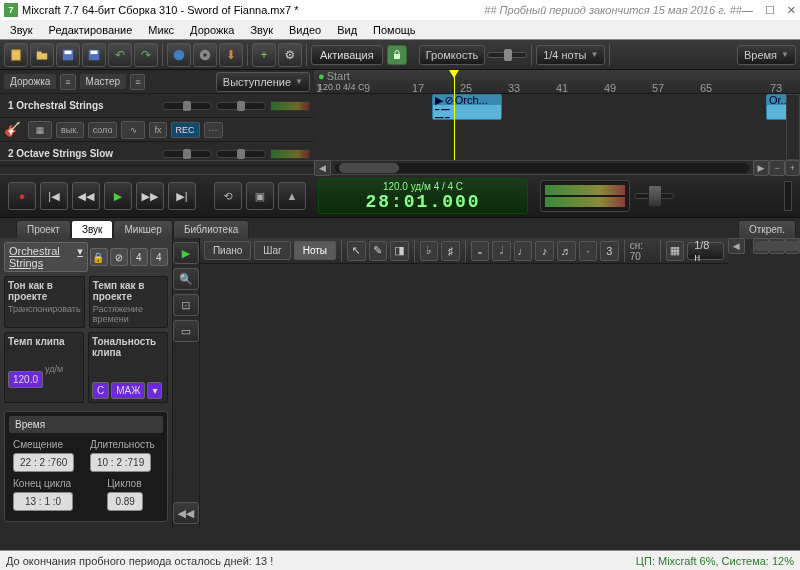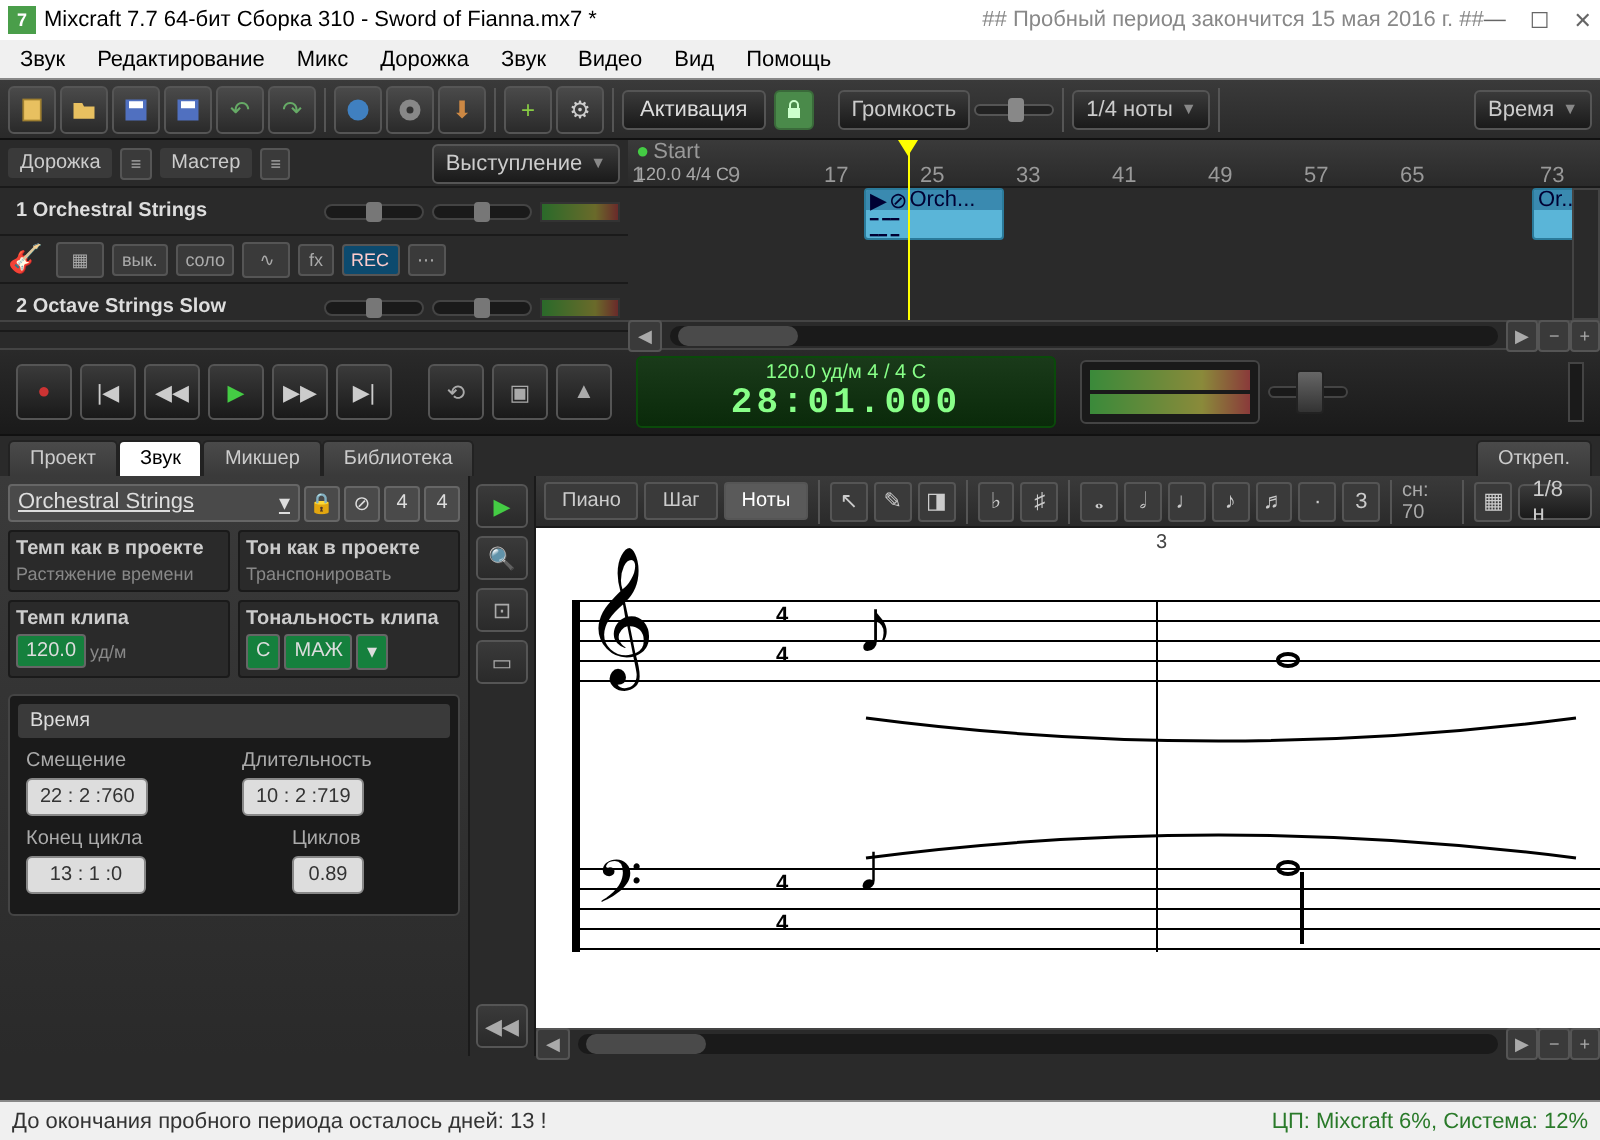--- a/index.html
+++ b/index.html
@@ -1,20 +1,20 @@
 <!DOCTYPE html>
 <html><head>
 <meta charset="utf-8">
 <style>
 * { margin:0; padding:0; box-sizing:border-box; font-family:Tahoma,Arial,sans-serif; font-size:11px; user-select:none; }
 body { background:#2a2a2a; width:800px; height:570px; overflow:hidden; position:relative; }
 .titlebar { height:20px; background:#fff; display:flex; align-items:center; padding:0 4px; color:#000; }
 .titlebar .icon { width:14px; height:14px; background:#4a9e4a; margin-right:4px; display:inline-flex; align-items:center; justify-content:center; color:#fff; font-size:9px; font-weight:bold; }
 .titlebar .title { flex:1; }
-.titlebar .trial { color:#888; }
+.titlebar .trial { color:#888;font-style:italic; }
 .winbtns { display:flex; gap:12px; margin-left:auto; color:#666; font-size:12px; }
 .winbtns span { cursor:pointer; }
 .menubar { height:20px; background:#f0f0f0; display:flex; align-items:center; padding:0 4px; gap:4px; border-bottom:1px solid #888; }
 .menubar span { padding:2px 6px; cursor:pointer; }
 .toolbar { height:30px; background:linear-gradient(#3a3a3a,#2a2a2a); display:flex; align-items:center; padding:0 4px; gap:2px; border-bottom:1px solid #111; }
 .tbbtn { width:24px; height:24px; background:linear-gradient(#4a4a4a,#2a2a2a); border:1px solid #555; border-radius:3px; display:inline-flex; align-items:center; justify-content:center; color:#ccc; cursor:pointer; font-size:12px; }
 .tbbtn svg { width:14px; height:14px; }
 .vsep { width:1px; height:22px; background:#555; margin:0 2px; }
 .activation { height:20px; padding:0 8px; background:linear-gradient(#3a3a3a,#1a1a1a); border:1px solid #555; border-radius:3px; color:#ddd; display:inline-flex; align-items:center; cursor:pointer; }
 .lock { width:20px; height:20px; background:#4a8a4a; border:1px solid #3a6a3a; border-radius:3px; display:inline-flex; align-items:center; justify-content:center; margin-left:2px; }
@@ -52,45 +52,45 @@
 .tpbtn.rec { color:#c33; }
 .tpbtn.play { color:#4c4; }
 .display { width:210px; height:36px; background:linear-gradient(#1a3a1a,#0a2a0a); border:1px solid #0a4a0a; border-radius:3px; margin:0 8px; text-align:center; color:#8f8; font-family:'Courier New',monospace; padding-top:2px; }
 .display .tempo { font-size:10px; }
 .display .time { font-size:18px; font-weight:bold; letter-spacing:2px; font-family:'Courier New',monospace; }
 .bigmeter { width:90px; height:32px; background:#1a1a1a; border:1px solid #444; border-radius:3px; display:flex; flex-direction:column; gap:2px; padding:4px; }
 .bigmeter .bar { flex:1; background:linear-gradient(90deg,#3a8a3a 0%,#8a8a3a 70%,#8a3a3a 100%); }
 .bigslider { width:50px; height:30px; display:flex; align-items:center; }
 .bigslider .track { width:40px; height:6px; background:#1a1a1a; border:1px solid #444; border-radius:3px; position:relative; }
 .bigslider .thumb { width:14px; height:22px; background:linear-gradient(#666,#333); border:1px solid #222; border-radius:2px; position:absolute; left:13px; top:-9px; }
-.tabs { height:20px; display:flex; align-items:flex-end; padding:0 4px; gap:0; background:#2a2a2a; }
+.tabs { height:20px; display:flex; align-items:flex-end; padding:0 4px; gap:0; background:#2a2a2a;margin-left:12px; }
 .tab { padding:3px 10px; background:linear-gradient(#4a4a4a,#3a3a3a); border:1px solid #222; border-bottom:none; border-radius:3px 3px 0 0; color:#ccc; cursor:pointer; font-size:10px; }
 .tab.active { background:#fff; color:#000; }
 .tabfill { flex:1; }
 .lower { display:flex; height:290px; }
 .leftpanel { width:234px; background:linear-gradient(#3a3a3a,#2a2a2a); padding:4px; display:flex; flex-direction:column; gap:4px; }
 .panelhdr { display:flex; align-items:center; gap:2px; }
 .trackname-combo { flex:1; background:#4a4a4a; border:1px solid #666; border-radius:2px; padding:2px 4px; color:#ddd; font-size:10px; display:flex;text-decoration:underline; }
 .numbox { width:18px; height:18px; background:#4a4a4a; border:1px solid #666; border-radius:2px; color:#ddd; display:inline-flex; align-items:center; justify-content:center; font-size:10px; }
 .propcol { display:flex; gap:4px; }
 .propbox { flex:1; background:#2a2a2a; border:1px solid #1a1a1a; border-radius:2px; padding:3px; }
 .proplabel { color:#ccc; font-size:10px; font-weight:bold; margin-bottom:2px; }
 .propsub { color:#888; font-size:9px; }
 .propval { display:flex; gap:2px; margin-top:2px; }
-.valbox { background:#15803d; border:1px solid #666; border-radius:2px; padding:2px 4px; color:#ddd; font-size:10px; }
+.valbox { background:#6d28d9; border:1px solid #666; border-radius:2px; padding:2px 4px; color:#ddd; font-size:10px;margin-top:22px; }
 .timepanel { background:#1a1a1a; border:1px solid #444; border-radius:3px; padding:4px; margin-top:4px; }
 .timepanel .hdr { background:#3a3a3a; padding:3px 6px; color:#ddd; font-size:10px; border-radius:2px; margin-bottom:6px; }
 .timerow { display:flex; gap:8px; margin-bottom:6px; padding:0 4px; }
 .timecol { flex:1; }
 .timecol .lbl { color:#aaa; font-size:10px; margin-bottom:3px; }
 .timebox { background:#ddd; border:1px solid #888; border-radius:3px; padding:3px 6px; color:#333; text-align:center; font-size:10px; display:inline-block; min-width:60px; }
 .midpanel { width:34px; background:#2a2a2a; border-left:1px solid #1a1a1a; border-right:1px solid #1a1a1a; display:flex; flex-direction:column; align-items:center; gap:4px; padding:4px 0; }
 .midbtn { width:26px; height:22px; background:linear-gradient(#3a3a3a,#2a2a2a); border:1px solid #555; border-radius:3px; display:flex; align-items:center; justify-content:center; color:#aaa; cursor:pointer; }
 .midbtn.play { color:#4c4; }
-.notation { flex:1; background:#2a2a2a; display:flex; flex-direction:column; }
+.notation { flex:1; background:#2a2a2a; display:flex; }
 .nottoolbar { height:26px; background:linear-gradient(#3a3a3a,#2a2a2a); display:flex; align-items:center; padding:0 4px; gap:3px; border-bottom:1px solid #1a1a1a; }
 .nottab { padding:3px 8px; background:#3a3a3a; border:1px solid #555; border-radius:2px; color:#ccc; font-size:10px; cursor:pointer; }
 .nottab.active { background:#5a5a5a; color:#fff; }
 .ntbtn { width:20px; height:20px; background:#3a3a3a; border:1px solid #555; border-radius:2px; display:inline-flex; align-items:center; justify-content:center; color:#ccc; cursor:pointer; font-size:11px; }
 .score { flex:1; background:#fff; position:relative; overflow:hidden; }
 .staff { position:absolute; left:20px; right:0; }
 .staffline { height:1px; background:#000; margin-bottom:9px; }
 .clef-treble { position:absolute; font-size:60px; font-family:serif; left:24px; }
 .clef-bass { position:absolute; font-size:36px; font-family:serif; left:30px; }
 .timesig { position:absolute; font-family:serif; font-size:32px; font-weight:bold; line-height:20px; }
@@ -326,26 +326,26 @@
           <span>Orchestral Strings</span>
           <span style="margin-left:auto">▾</span>
         </div>
       <span class="numbox">🔒</span>
       <span class="numbox">⊘</span>
       <span class="numbox">4</span>
       <span class="numbox">4</span>
     </div>
     <div class="propcol">
       <div class="propbox">
+        <div class="proplabel">Тон как в проекте</div>
+        <div class="propsub">Транспонировать</div>
+      </div>
+      <div class="propbox">
         <div class="proplabel">Темп как в проекте</div>
         <div class="propsub">Растяжение времени</div>
-      </div>
-      <div class="propbox">
-        <div class="proplabel">Тон как в проекте</div>
-        <div class="propsub">Транспонировать</div>
       </div>
     </div>
     <div class="propcol">
       <div class="propbox">
         <div class="proplabel">Темп клипа</div>
         <div class="propval">
             <span class="valbox">120.0</span>
             <span style="color:#888;font-size:9px;align-self:center">уд/м</span>
           </div>
       </div>

